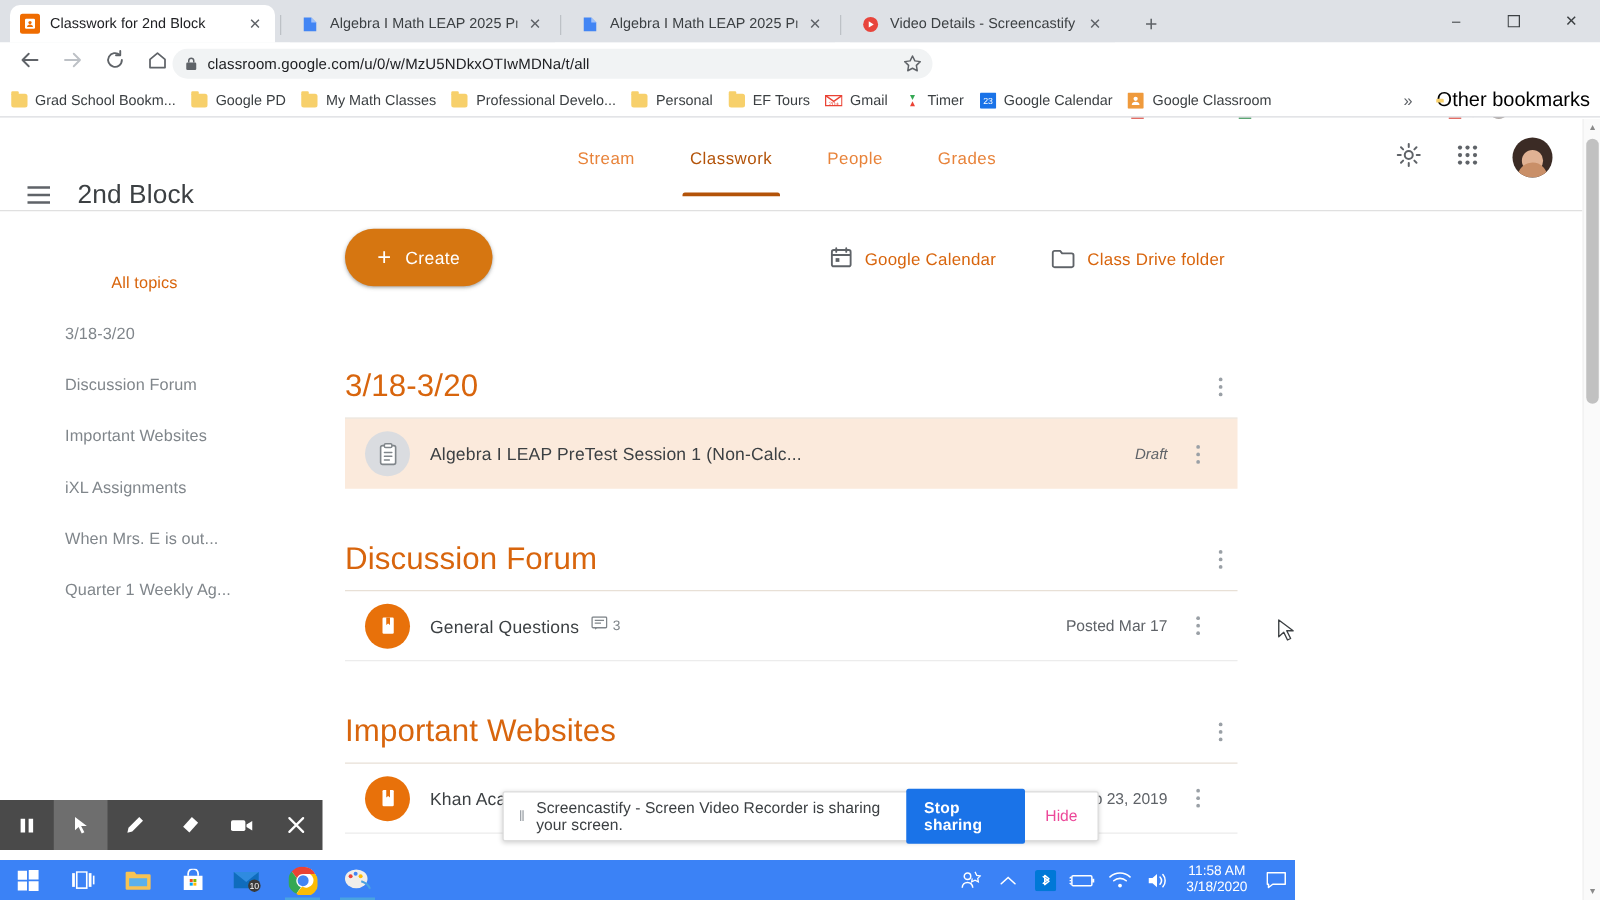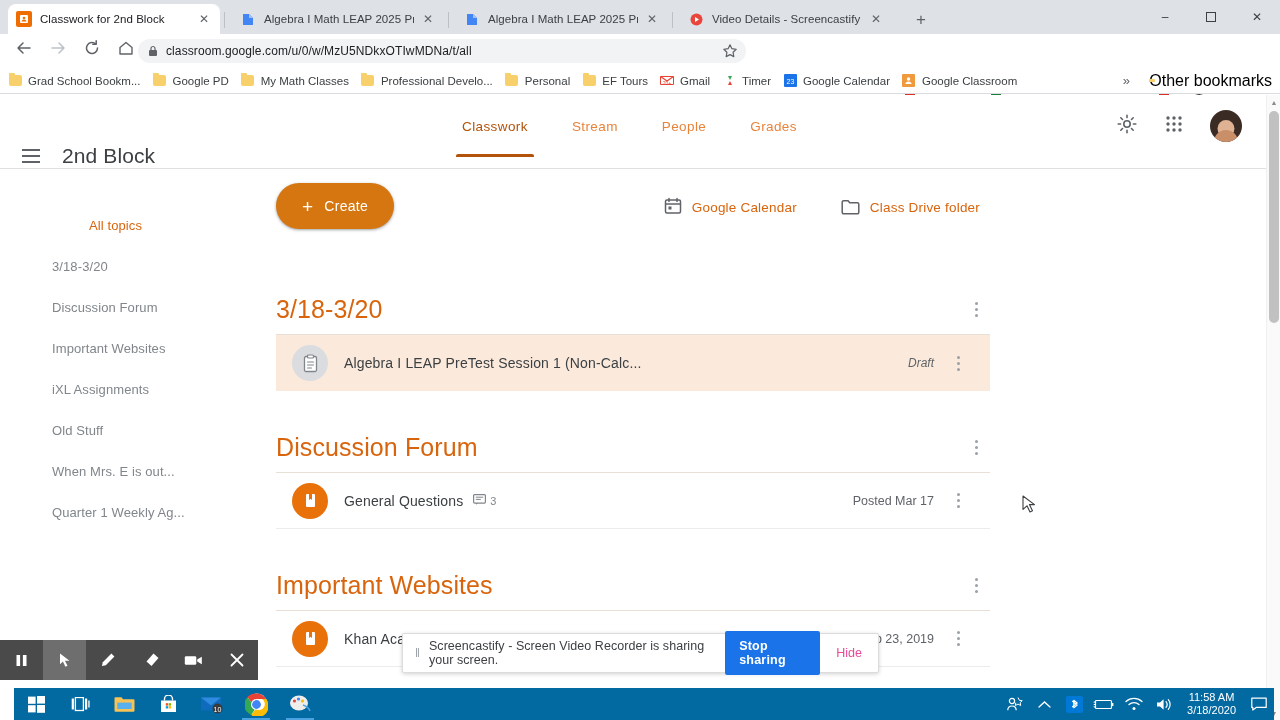--- a/index.html
+++ b/index.html
@@ -224,21 +224,21 @@
   .castbar .cbtn {
     width:43px; height:40px; display:flex; align-items:center; justify-content:center;
     color:#fff;
   }
   .castbar .cbtn.sel { background:#6e6e6e; }
 
   
   .cursor { position:absolute; left:1022px; top:495px; }
 
   
-  .taskbar { position:absolute; left:14px; top:688px; width:1260px; height:32px; background:#0369a1; }
+  .taskbar { position:absolute; left:0; top:688px; width:1036px; height:32px; background:#3b82f6; }
   .tb-left { position:absolute; left:0; top:0; height:32px; display:flex; align-items:center; }
   .tb-item { width:44px; height:32px; display:flex; align-items:center; justify-content:center;
              position:relative; }
   .tb-item.running:after { content:""; position:absolute; left:8px; right:8px; bottom:0;
                            height:2px; background:#4aa3e0; }
   .tb-right { position:absolute; right:0; top:0; height:32px; display:flex; align-items:center; gap:0; }
   .tr-ico { width:30px; height:32px; display:flex; align-items:center; justify-content:center; color:#fff; }
   .tb-clock { color:#fff; font-size:11px; line-height:13px; text-align:center; padding:0 8px; }
   .tb-notif { width:30px; height:32px; display:flex; align-items:center; justify-content:center; color:#fff; }
 </style>
@@ -473,22 +473,22 @@
 
     <div class="gc-header">
       <div class="hamburger">
         <span></span>
           <span></span>
           <span></span>
       </div>
       <div class="course-title">2nd Block</div>
 
       <div class="gc-tabs">
+        <div class="gc-tab">Stream</div>
         <div class="gc-tab active">Classwork</div>
-        <div class="gc-tab">Stream</div>
         <div class="gc-tab">People</div>
         <div class="gc-tab">Grades</div>
       </div>
 
       <div class="gc-head-actions">
         <div>
           <svg width="22" height="22" viewBox="0 0 22 22">
               <circle cx="11" cy="11" r="3.2" fill="none" stroke="#5f6368" stroke-width="1.6"></circle>
               <path d="M11 2.2v2.4M11 17.4v2.4M2.2 11h2.4M17.4 11h2.4M4.8 4.8l1.7 1.7M15.5 15.5l1.7 1.7M17.2 4.8l-1.7 1.7M6.5 15.5l-1.7 1.7" stroke="#5f6368" stroke-width="1.6" stroke-linecap="round"></path>
             </svg>
@@ -513,21 +513,20 @@
     </div>
 
     <div class="content">
 
       <div class="sidebar">
         <a class="topic-link active">All topics</a>
         <a class="topic-link">3/18-3/20</a>
         <a class="topic-link">Discussion Forum</a>
         <a class="topic-link">Important Websites</a>
         <a class="topic-link">iXL Assignments</a>
-        <a class="topic-link">Old Stuff</a>
         <a class="topic-link">When Mrs. E is out...</a>
         <a class="topic-link">Quarter 1 Weekly Ag...</a>
       </div>
 
       <div class="main">
 
         <div class="createbtn">
           <span class="plus">+</span>
           <span>Create</span>
         </div>

